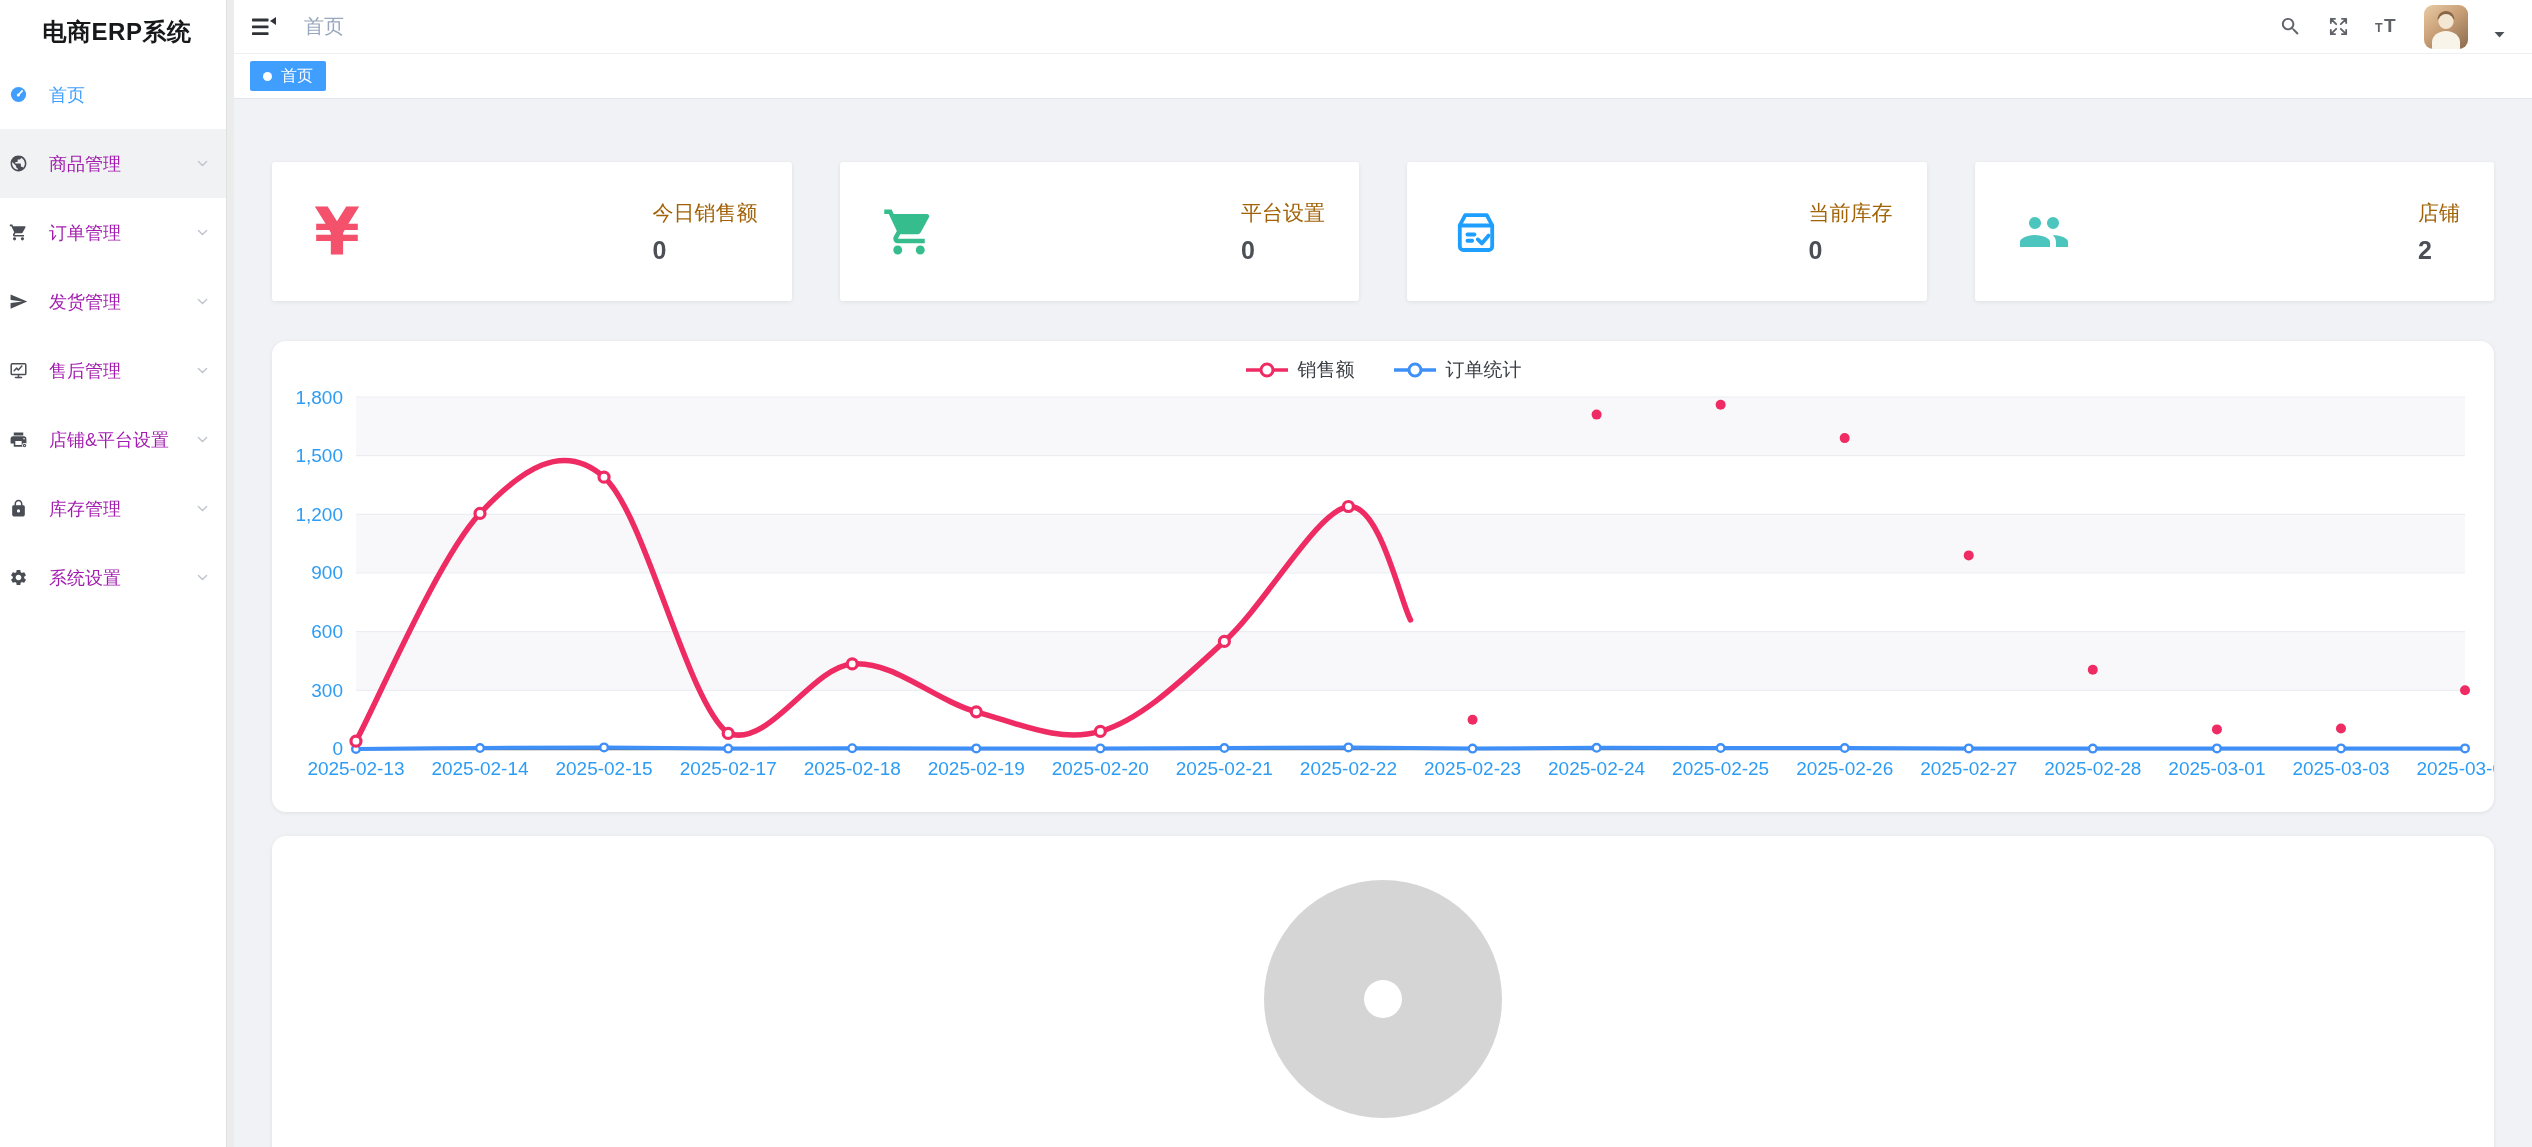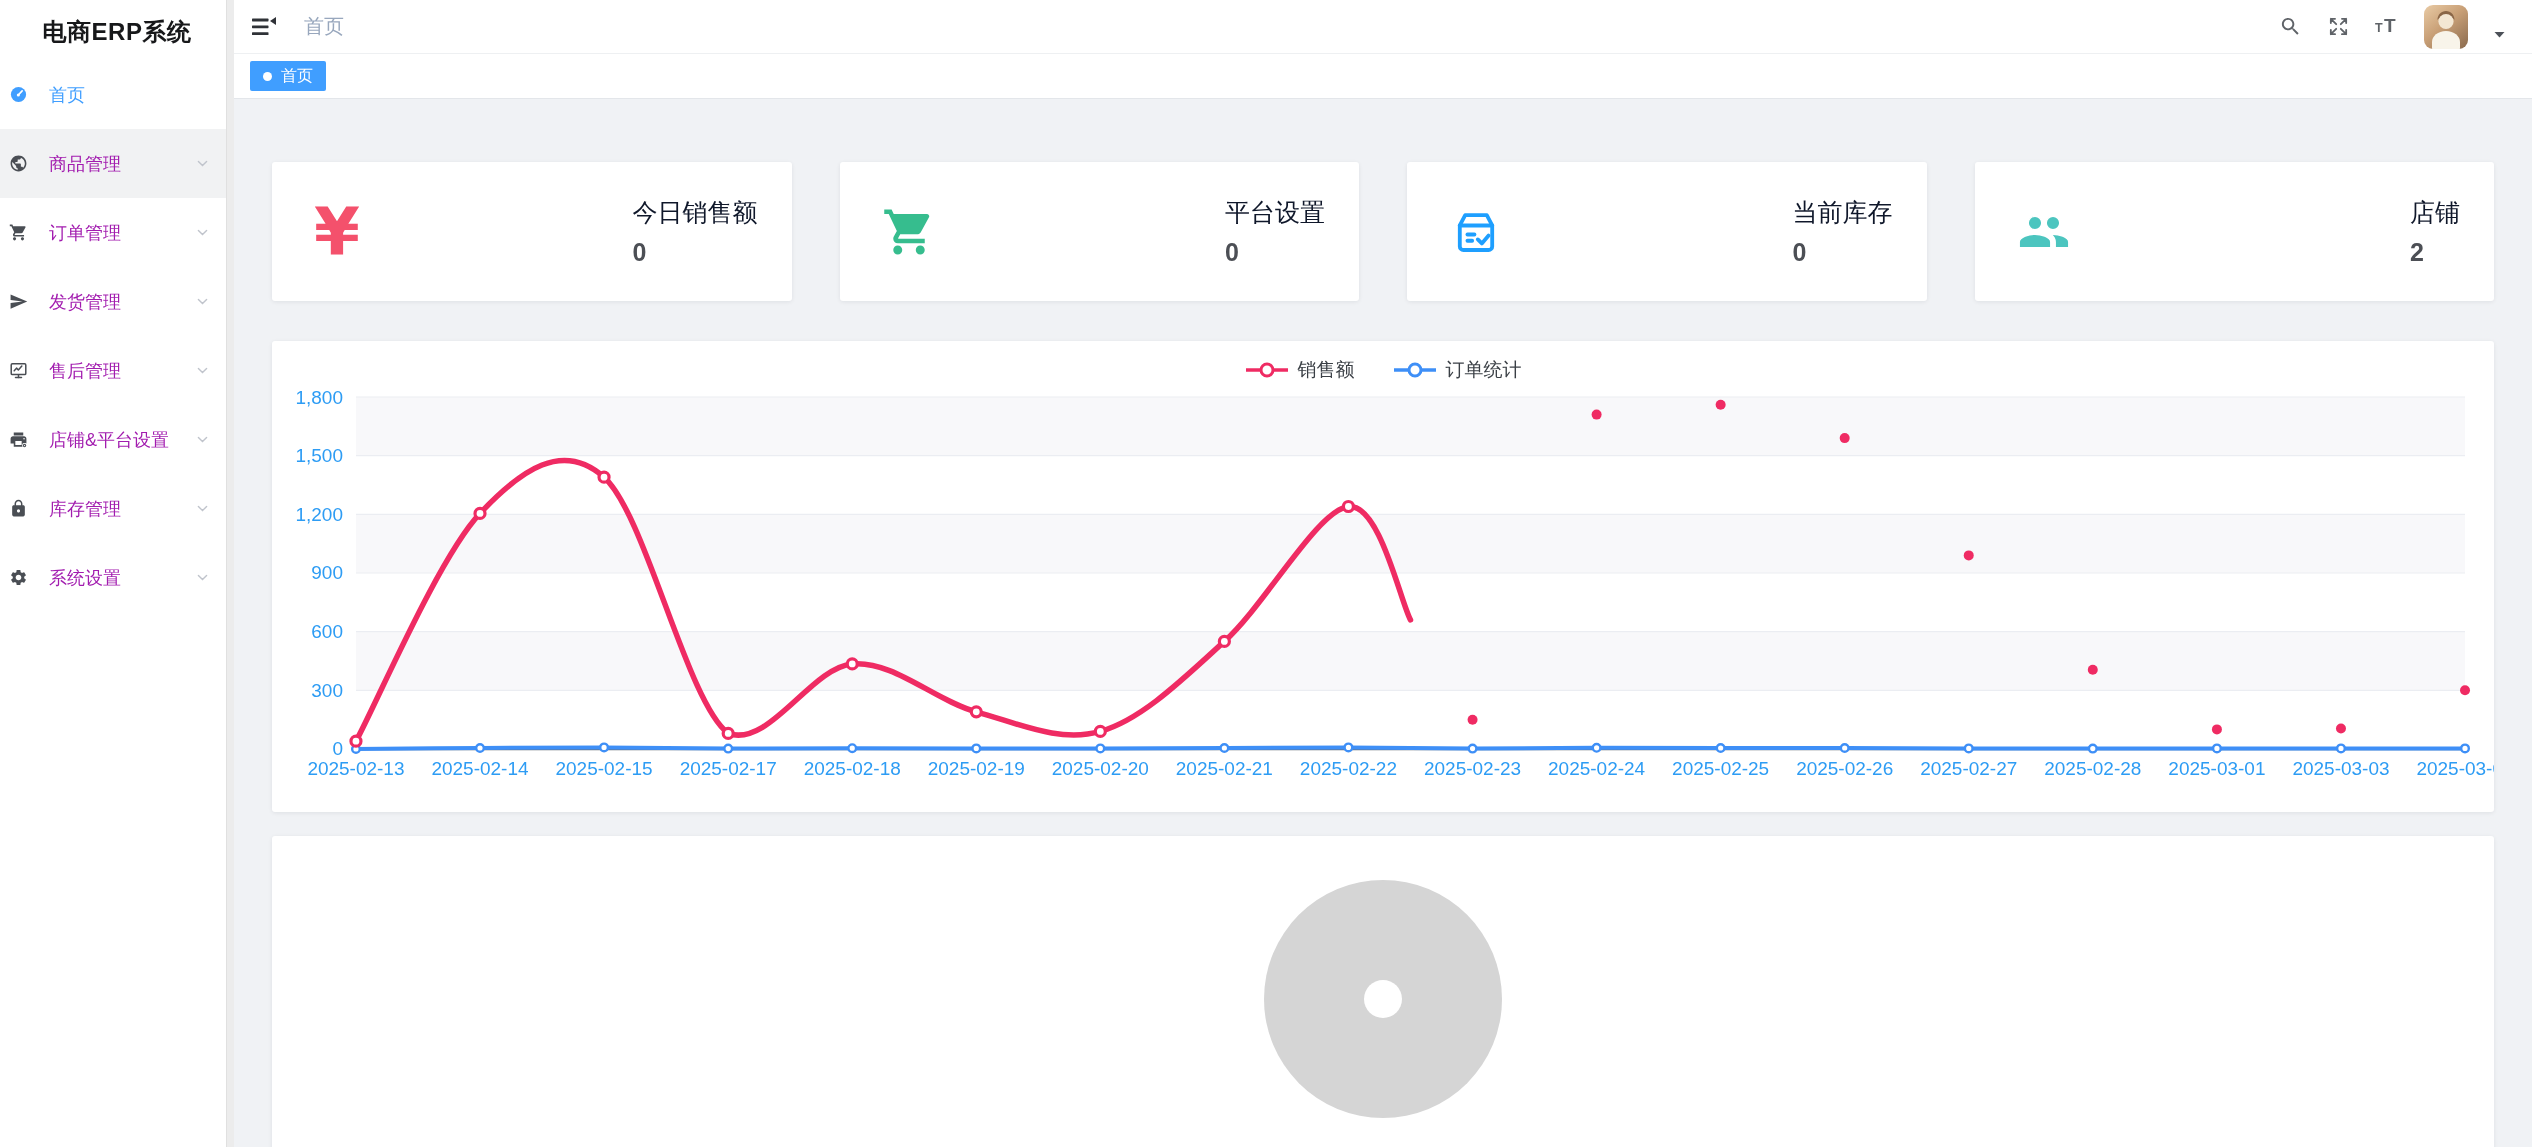--- a/index.html
+++ b/index.html
@@ -35,24 +35,24 @@
   .tab-dot{width:9px;height:9px;border-radius:50%;background:#fff}
   .content{flex:1;padding:0 38px;overflow:hidden}
   
   .cards{display:flex;gap:48px;margin-top:63px}
   .card{flex:1;height:139px;background:#fff;border-radius:3px;
        box-shadow:0 1px 4px rgba(0,21,41,.08);display:flex;align-items:center;
        padding:0 34px 0 42px;box-sizing:border-box}
   .card-icon{display:flex;align-items:center}
   .yen{font-size:66px;font-weight:800;line-height:1;font-family:"DejaVu Sans",sans-serif}
   .card-meta{margin-left:auto;display:flex;flex-direction:column;gap:9px;text-align:left}
-  .card-label{font-size:25px;color:#0f172a}
+  .card-label{font-size:21px;color:#a16207}
   .card-value{font-size:25px;font-weight:bold;color:#4c4f55}
   
-  .panel{background:#fff;border-radius:3px;box-shadow:0 1px 4px rgba(0,21,41,.08)}
+  .panel{background:#fff;border-radius:14px;box-shadow:0 1px 4px rgba(0,21,41,.08)}
   .chart-panel{margin-top:40px;height:471px;overflow:hidden}
   .legend{height:46px;box-sizing:border-box;padding-top:12px;display:flex;
        align-items:center;justify-content:center;gap:38px}
   .legend-item{display:flex;align-items:center;gap:9px;cursor:pointer}
   .legend-label{font-size:19px;color:#3a3f45}
   #line-chart{display:block;width:100%;height:425px}
   .pie-panel{margin-top:24px;height:500px;display:flex;justify-content:flex-start}
   .donut-wrap{width:100%;display:flex;justify-content:center}
   .donut{margin-top:44px;width:238px;height:238px;border-radius:50%;background:#d5d5d5;position:relative}
   .donut-hole{position:absolute;left:50%;top:50%;transform:translate(-50%,-50%);

